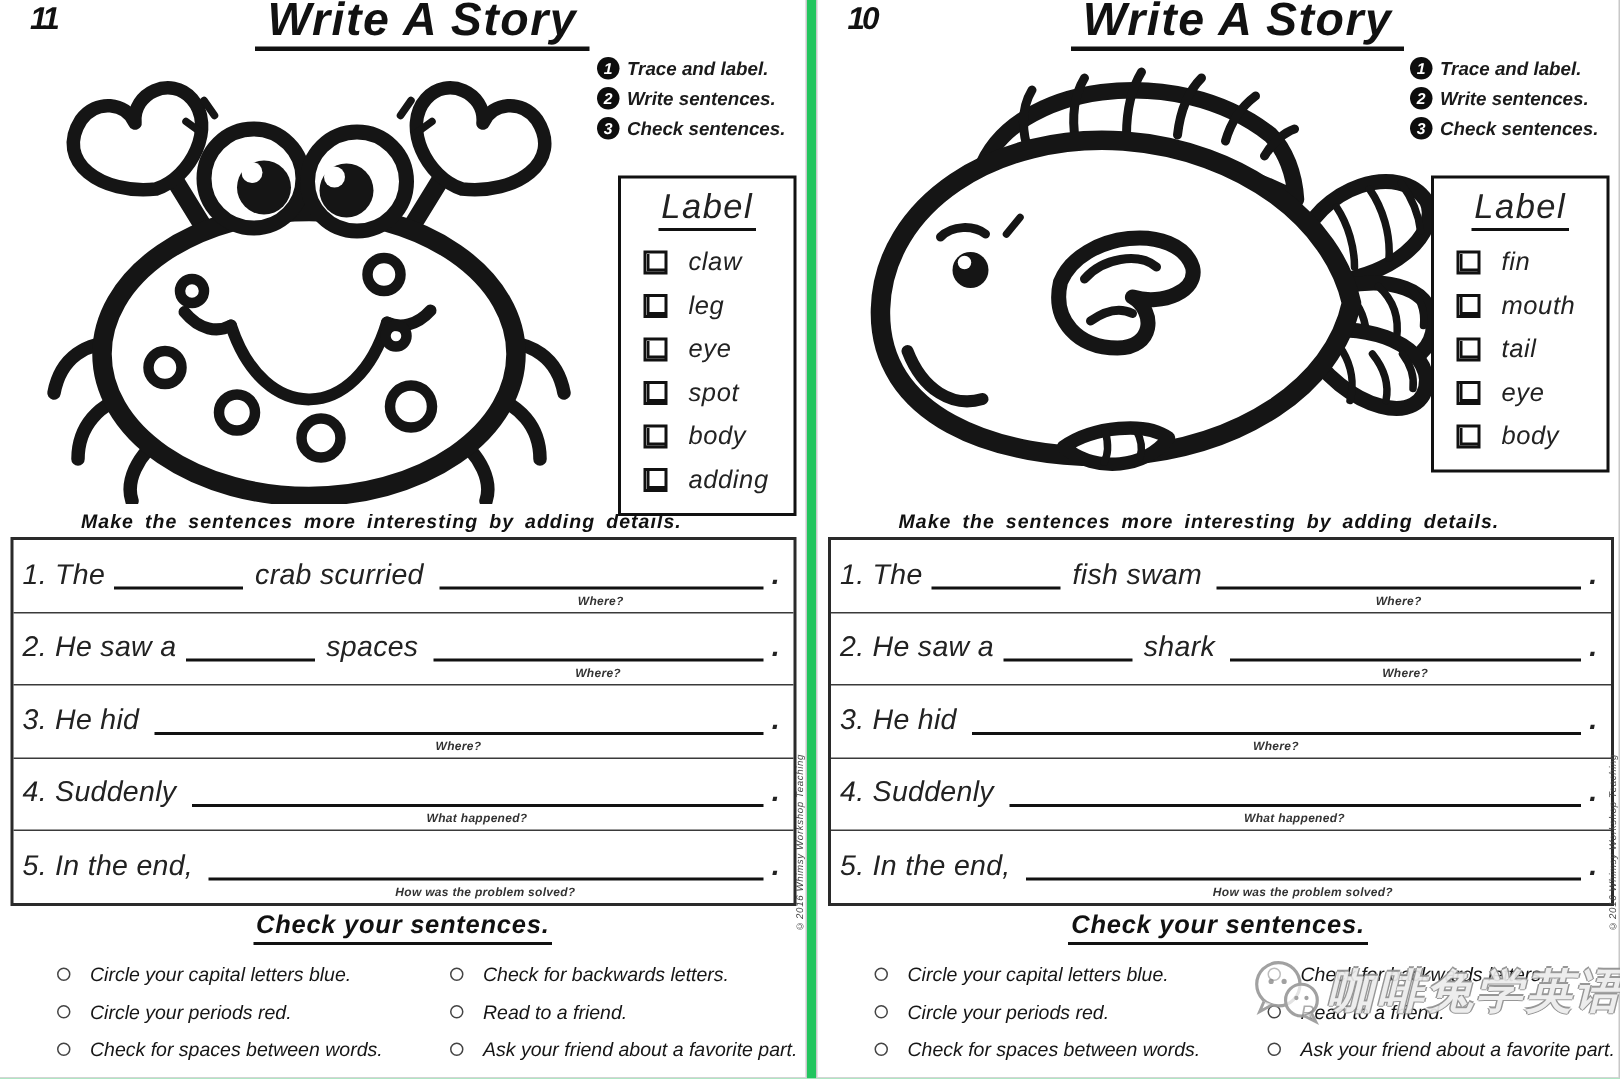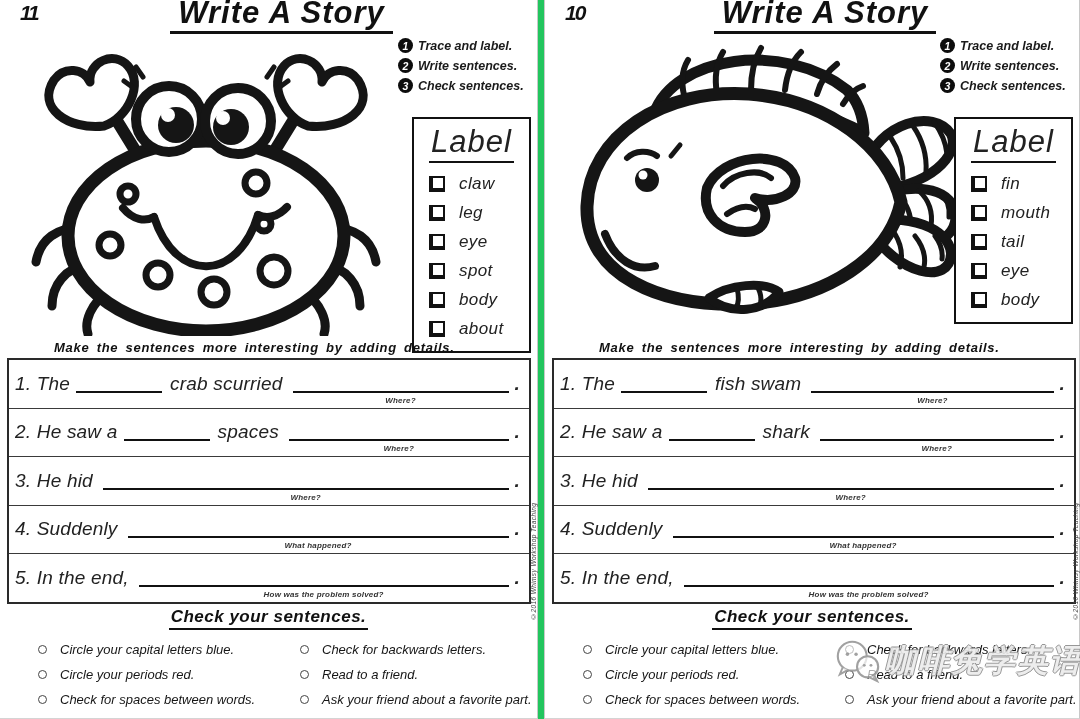--- a/index.html
+++ b/index.html
@@ -20,21 +20,21 @@
 
   .instructions{position:absolute;right:5px;top:38px;width:134px;}
   .instr{display:flex;align-items:center;margin-bottom:5px;}
   .badge{flex:0 0 15px;width:15px;height:15px;border-radius:50%;background:#0d0d0d;color:#fff;
          font-size:10.5px;font-weight:700;display:flex;align-items:center;justify-content:center;margin-right:5px;}
   .instr-text{font-size:12.5px;font-weight:600;white-space:nowrap;}
 
   .labelbox{position:absolute;right:6px;top:117px;width:119px;box-sizing:border-box;
             border:2px solid #111;background:#fff;padding:5px 6px 14px;}
   .labelbox-title-wrap{text-align:center;margin-bottom:4px;}
-  .labelbox-title{display:inline-block;font-size:31px;font-weight:500;letter-spacing:1px;
+  .labelbox-title{display:inline-block;font-size:23px;font-weight:500;letter-spacing:1px;
                   border-bottom:2.5px solid #111;padding:0 2px 1px;color:#222;}
   .label-item{display:flex;align-items:center;margin:12px 0 0 9px;height:17px;}
   .cb{flex:0 0 12px;width:12px;height:12px;border:2px solid #111;box-shadow:inset 2px -2px 0 0 #111;margin-right:14px;}
   .label-text{font-size:17px;letter-spacing:.4px;color:#222;}
 
   .prompt{position:absolute;left:8px;top:340px;font-size:13px;font-weight:700;letter-spacing:.7px;word-spacing:3px;color:#111;padding-left:46px;}
 
   .sent-table{position:absolute;left:7px;top:358px;width:524px;height:246px;box-sizing:border-box;
               border:2px solid #2a2a2a;display:flex;flex-direction:column;background:#fff;}
   .srow{flex:1;display:flex;align-items:flex-end;padding:0 9px 15px 6px;font-size:19px;color:#222;letter-spacing:.2px;}
@@ -145,21 +145,21 @@
       <div class="label-item">
           <span class="cb"></span>
           <span class="label-text">spot</span>
         </div>
       <div class="label-item">
           <span class="cb"></span>
           <span class="label-text">body</span>
         </div>
       <div class="label-item">
           <span class="cb"></span>
-          <span class="label-text">about</span>
+          <span class="label-text">adding</span>
         </div>
     </div>
 
     <div class="prompt">Make the sentences more interesting by adding details.</div>
 
     <div class="sent-table">
       <div class="srow">
         <span class="lead">1. The</span>
         <span class="blank short"></span>
         <span class="mid">crab scurried</span>

